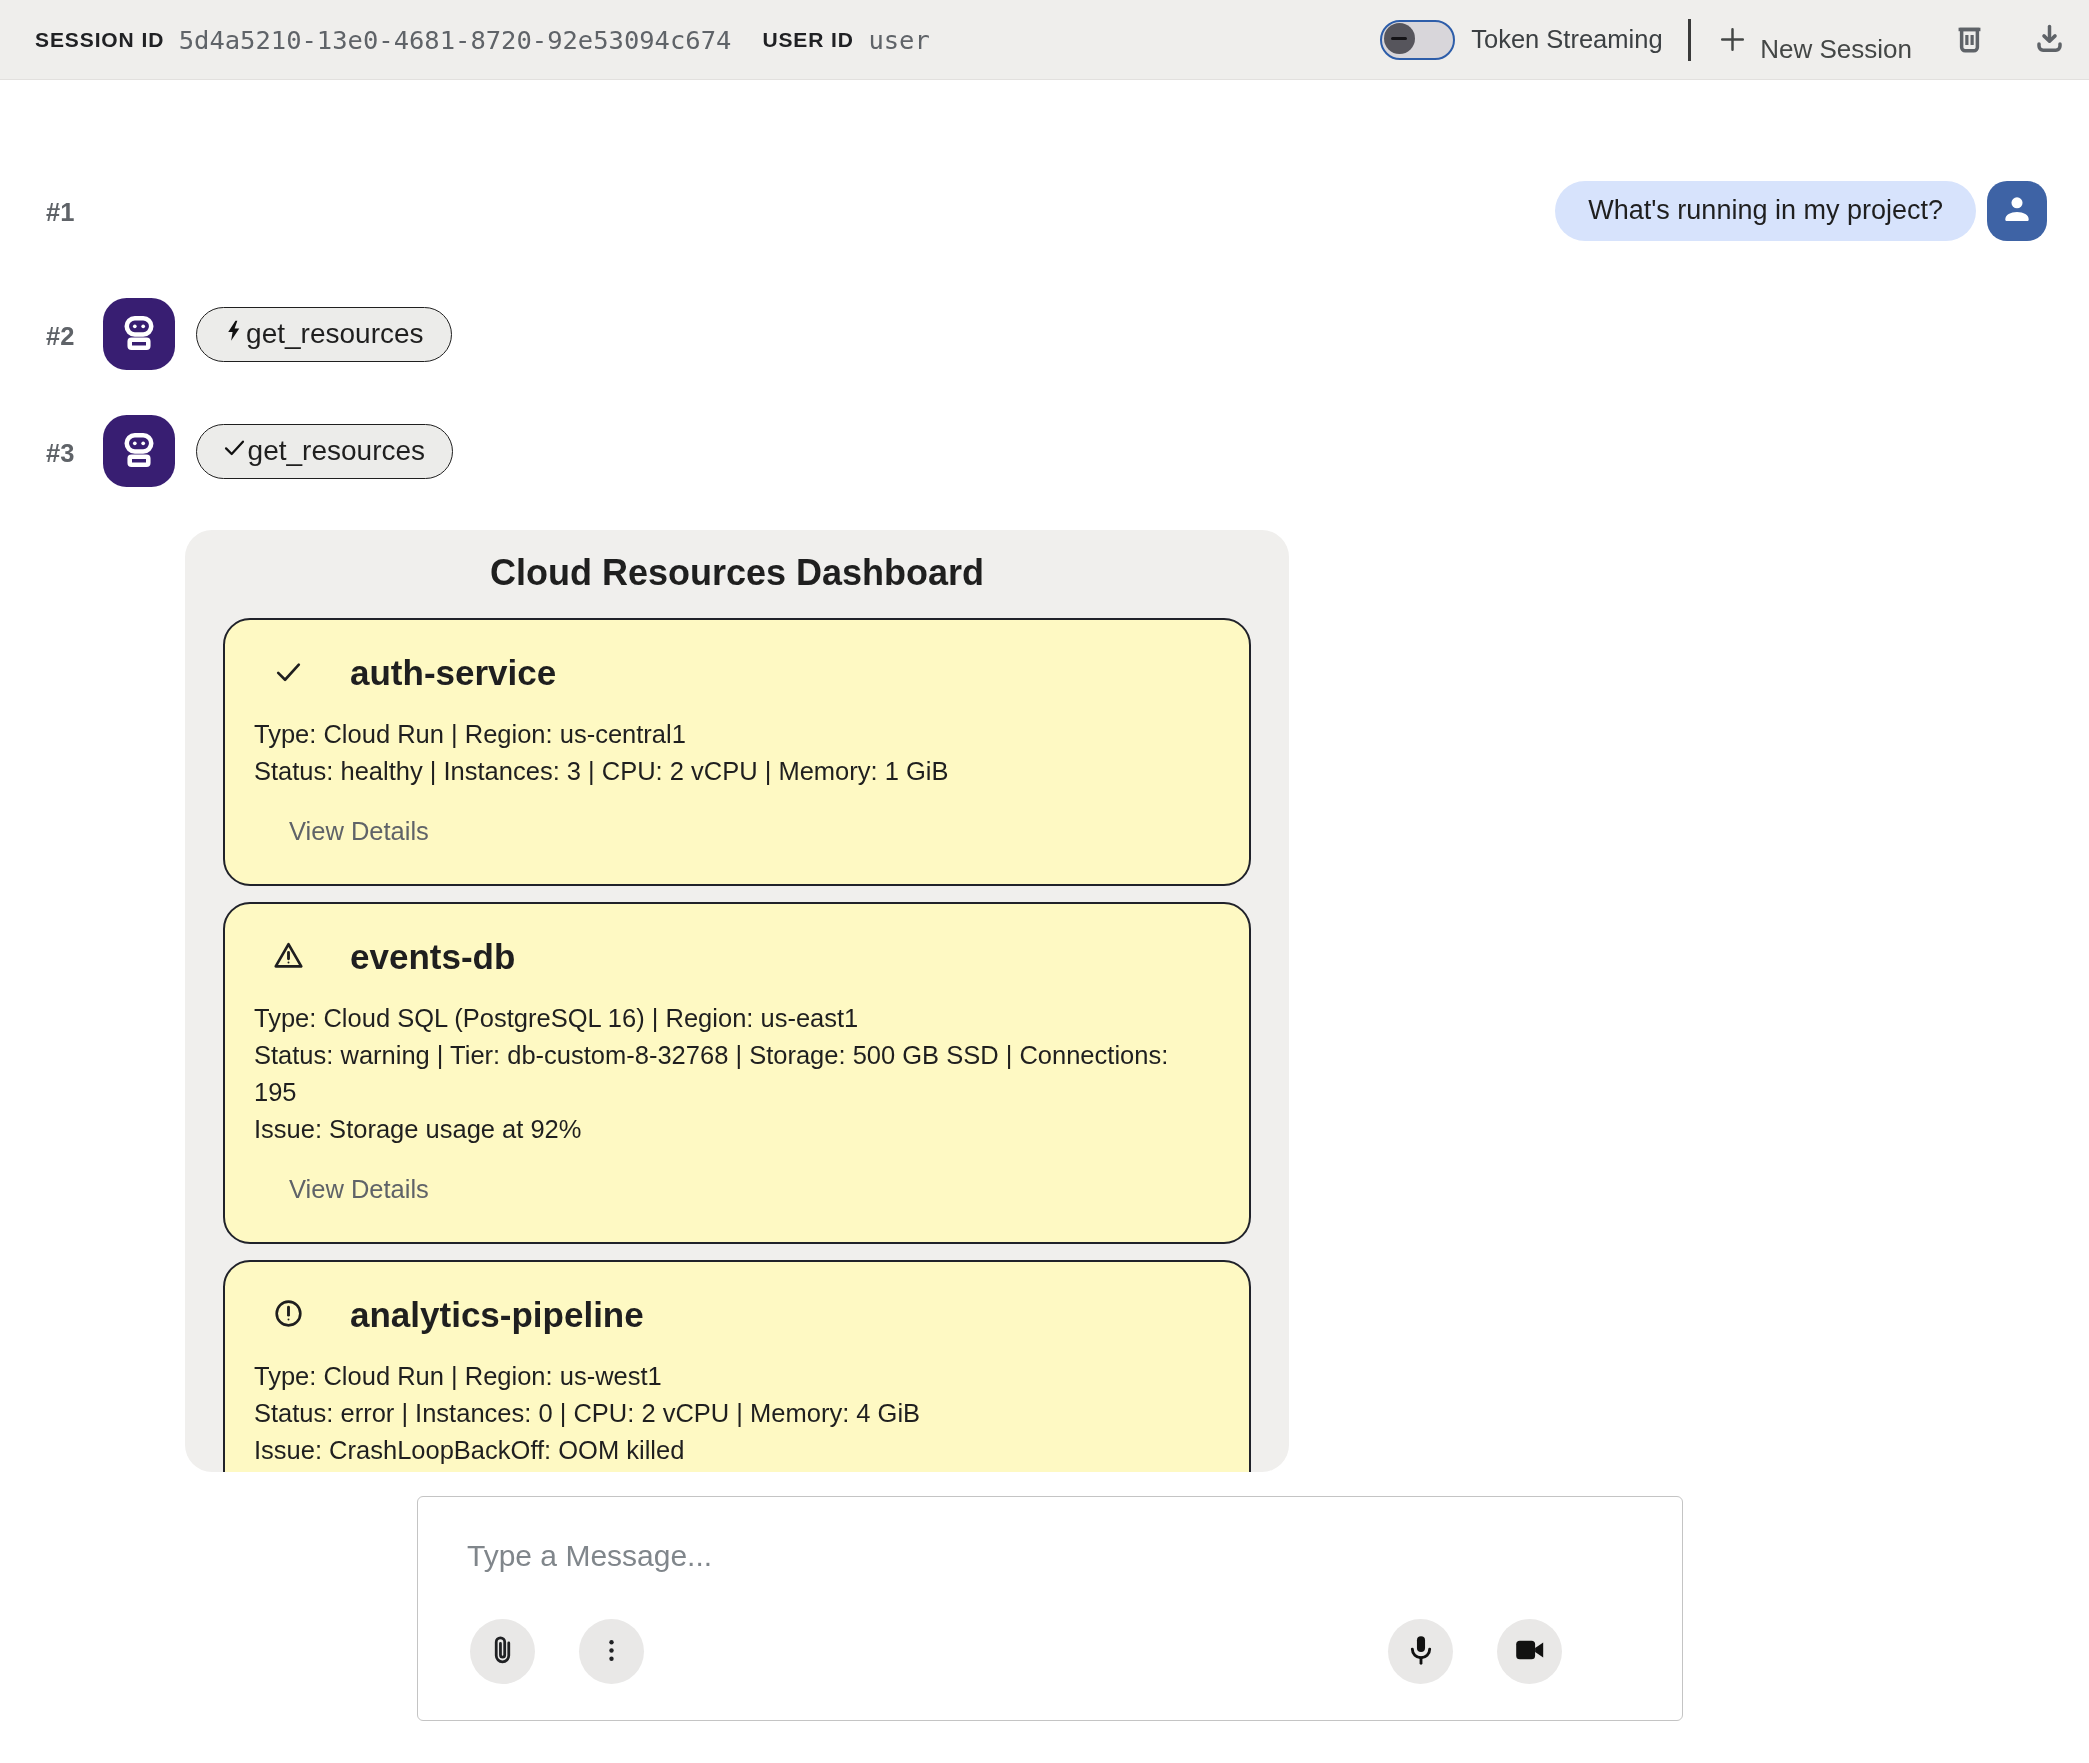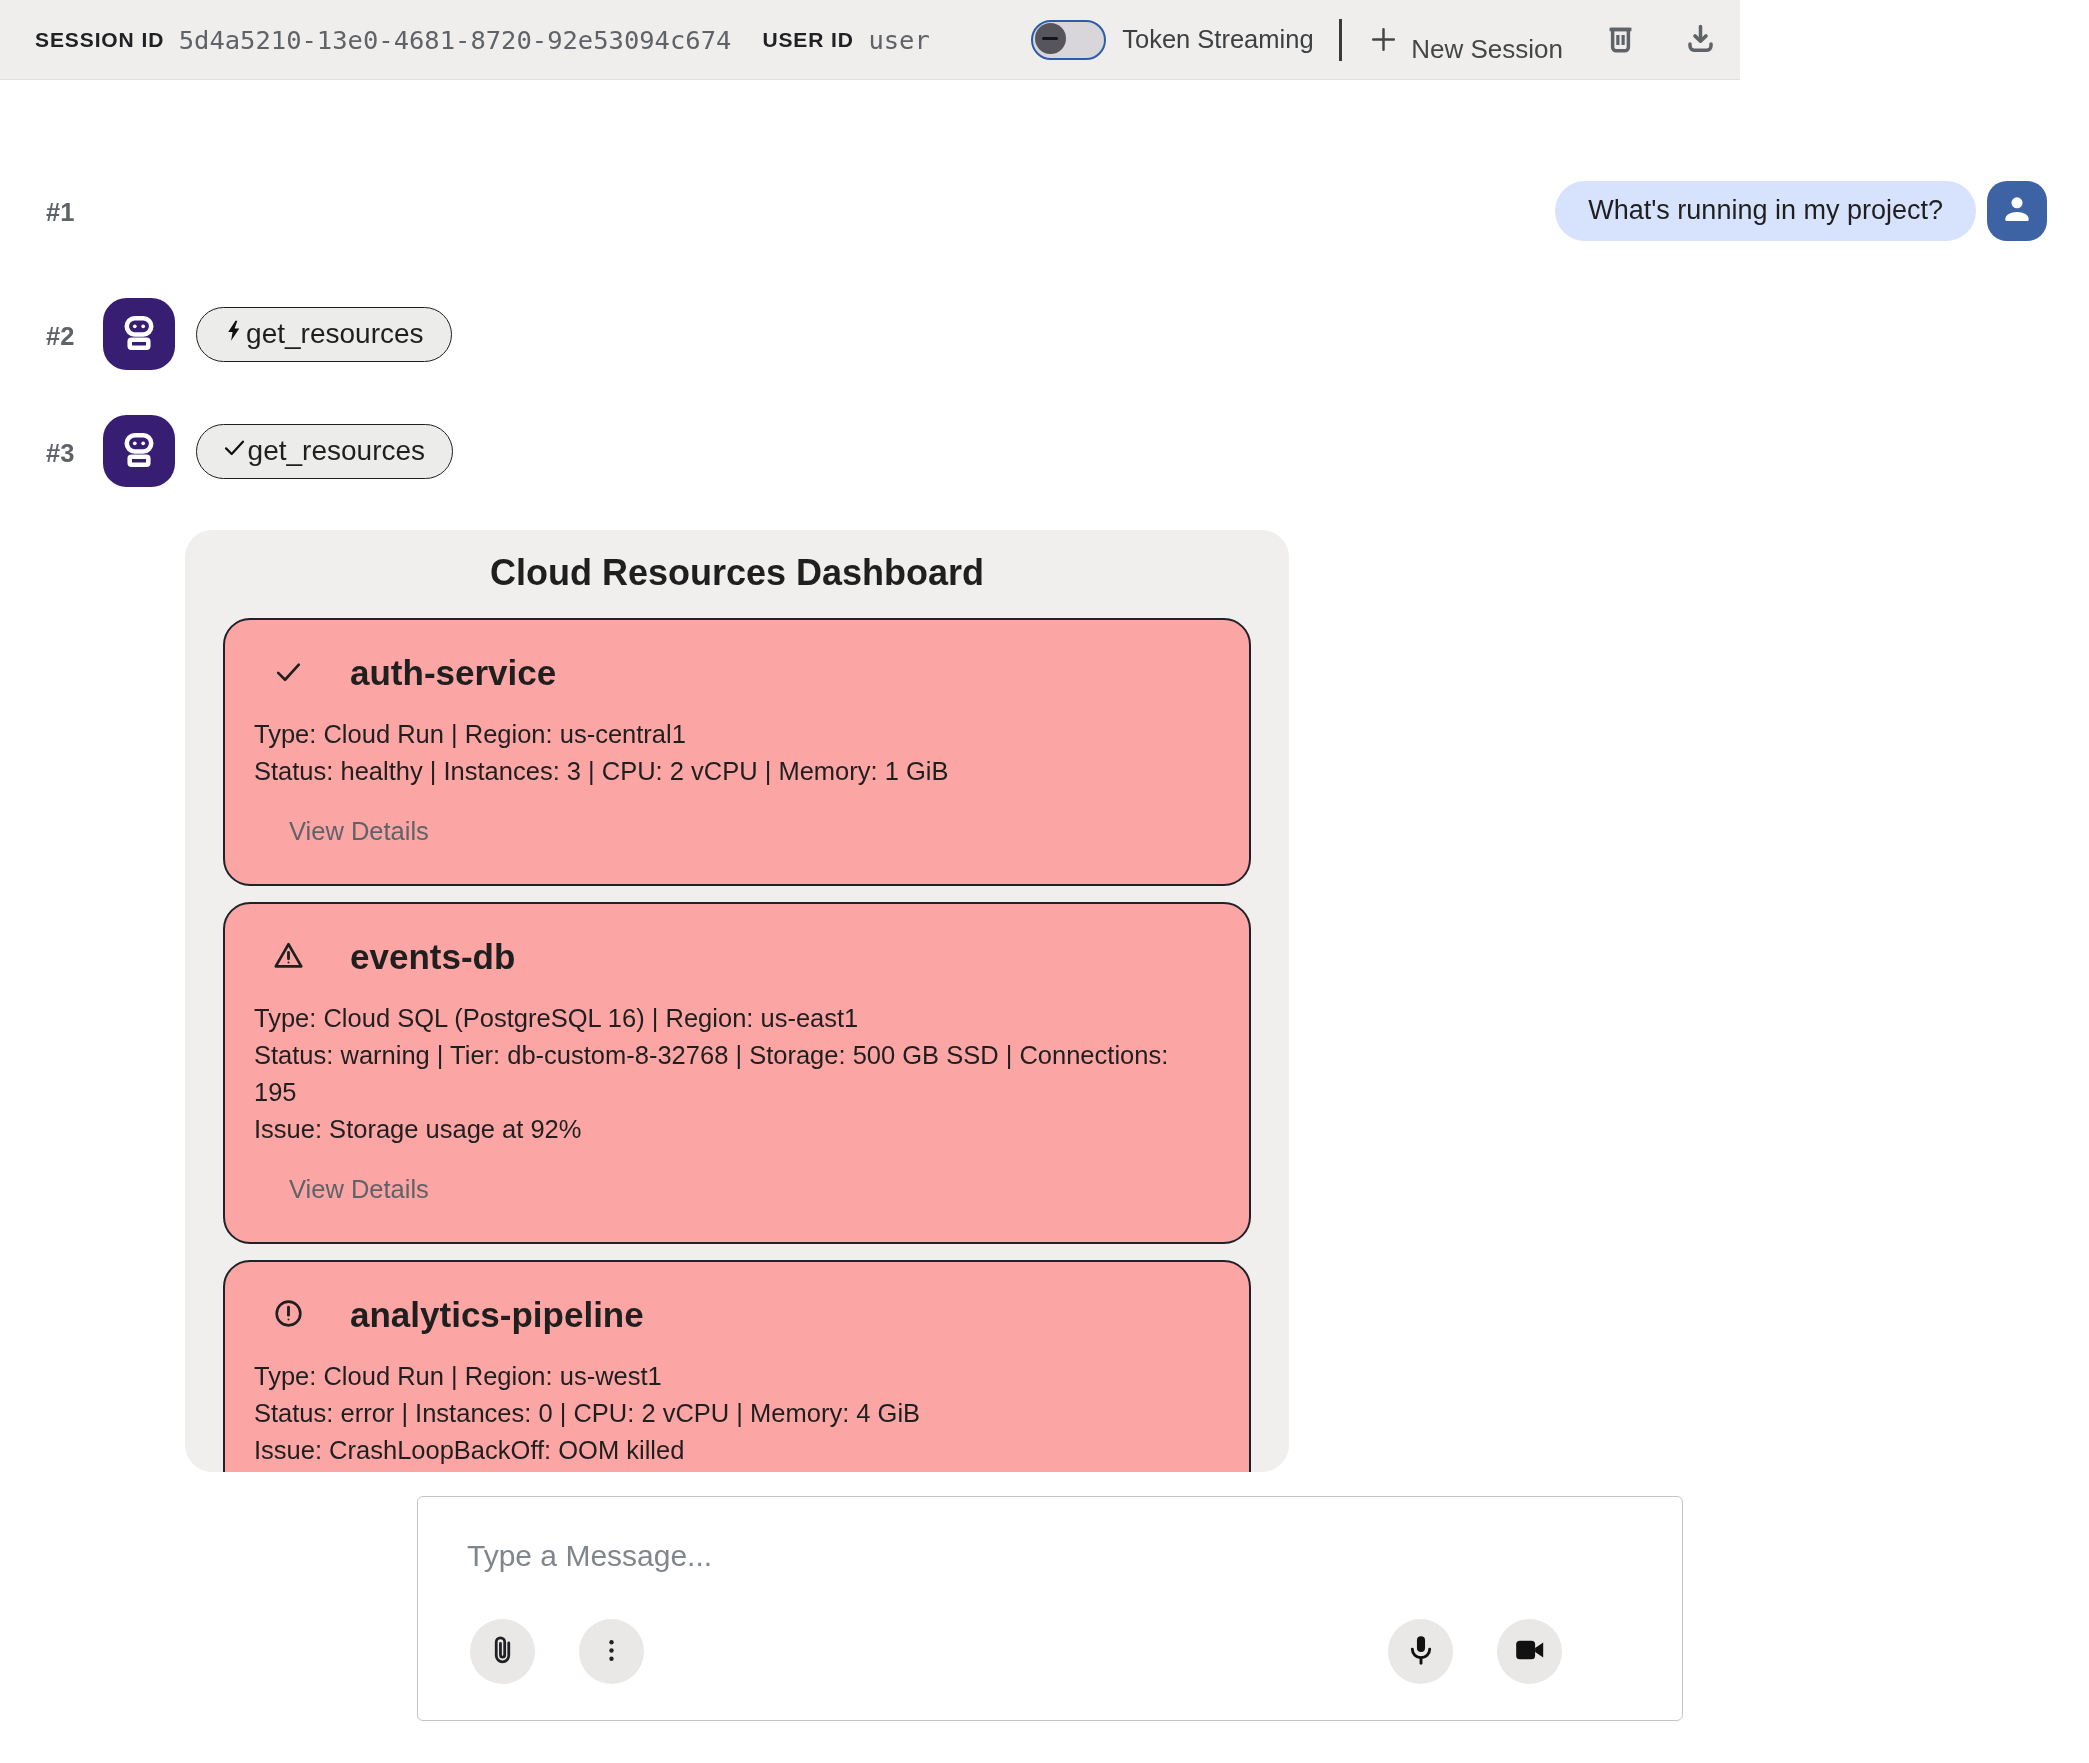--- a/index.html
+++ b/index.html
@@ -4,21 +4,21 @@
 <style>
   * { margin:0; padding:0; box-sizing:border-box; }
   html,body { background:#fff; }
   .screen {
     position:relative; width:2089px; height:1764px; background:#ffffff;
     font-family:"Liberation Sans","DejaVu Sans",sans-serif; color:#202124;
     overflow:hidden;
   }
   
   .header {
-    position:absolute; left:0; top:0; width:1740px; height:80px;
+    position:absolute; left:0; top:0; width:2089px; height:80px;
     background:#efeeec; border-bottom:0.9px solid #e2e0de;
     display:flex; align-items:center; padding:0 22px 0 35px;
   }
   .hdr-label { font-size:21px; font-weight:bold; letter-spacing:0.9px; color:#202124; }
   .hdr-value { font-family:"DejaVu Sans Mono","Liberation Mono",monospace; font-size:25.5px; color:#5f6368; margin-left:14.5px; }
   .hdr-group { display:flex; align-items:center; }
   .hdr-group + .hdr-group { margin-left:31px; }
   .hdr-right { margin-left:auto; display:flex; align-items:center; }
   .switch {
     position:relative; width:75px; height:40px; border:2.7px solid #2d5da9;
@@ -65,21 +65,21 @@
     padding:0 27px 0 23.6px; font-size:28px; color:#1f1f1f; cursor:pointer;
     font-family:inherit;
   }
   
   .dashboard {
     position:absolute; left:185px; top:530px; width:1104px; height:942px;
     background:#f0efed; border-radius:27px; padding:22px 38px 7.3px 38px; overflow:hidden;
   }
   .dash-title { text-align:center; font-size:36px; font-weight:bold; color:#1f1f1f; margin-bottom:23.6px; }
   .card {
-    background:#fca5a5; border:2.3px solid #20222a; border-radius:27px;
+    background:#fef9c3; border:2.3px solid #20222a; border-radius:27px;
     padding:33px 36px 38px 29px; margin-bottom:15.5px;
   }
   .card-head { display:flex; align-items:center; gap:45px; padding-left:18px; margin-bottom:23.6px; }
   .card-name { font-size:35px; font-weight:bold; color:#1f1f1f; }
   .card-line { font-size:25.5px; color:#1f1f1f; line-height:37px; }
   .view-details {
     display:inline-block; margin:27px 0 0 35px; font-size:25.5px; color:#5f6368;
     background:none; border:none; cursor:pointer; font-family:inherit;
   }
   

